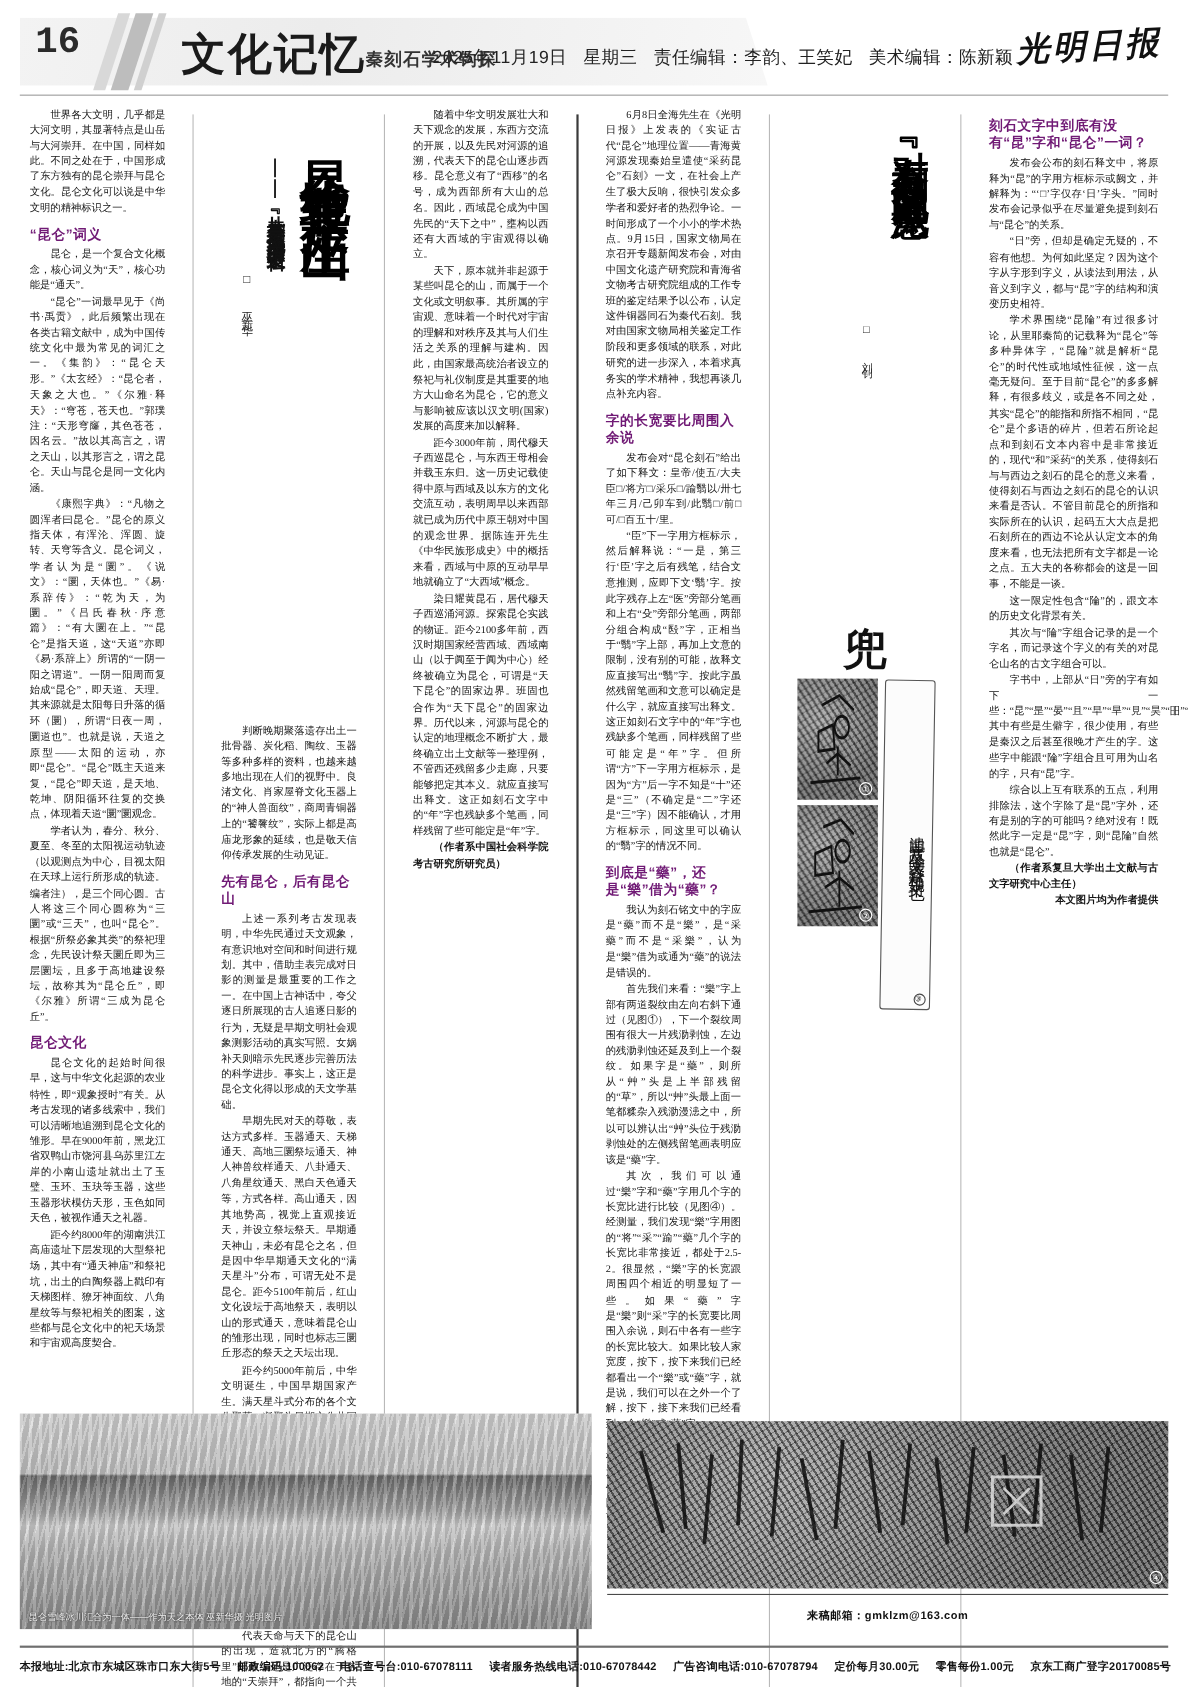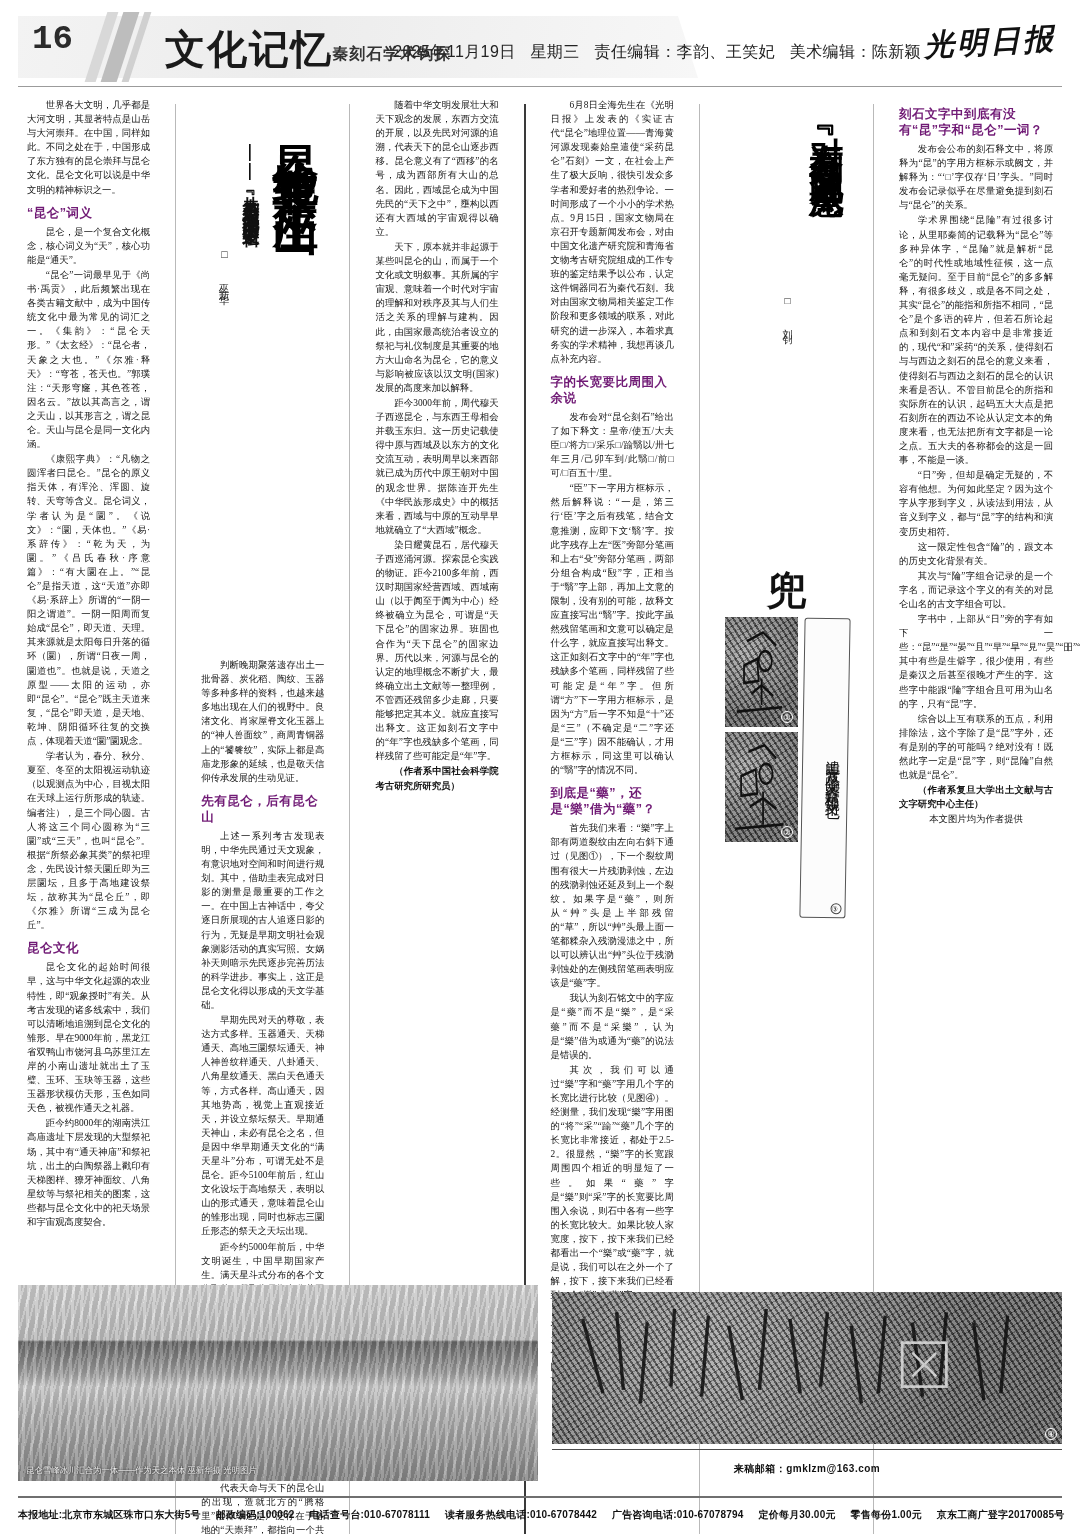--- a/index.html
+++ b/index.html
@@ -58,21 +58,21 @@
   .col { width: 172px; padding: 0 9px; position: relative; }
   .vline { width: 1px; background: #b9b9b9; margin-top: 6px; flex: 0 0 1px; }
   .vline.strong { background: #3a3a3a; width: 2px; flex: 0 0 2px; }
 
   p.t {
     font-size: 9.4px; line-height: 14.1px; text-align: justify;
     text-indent: 2em; color: #141414; margin-bottom: 1px;
     font-family: "Liberation Serif", "DejaVu Serif", serif;
   }
   p.t.byline { text-indent: 2em; font-weight: 700; }
-  p.t.credit { text-align: center; font-weight: 400; text-indent: 0; }
+  p.t.credit { text-align: right; font-weight: 700; text-indent: 0; }
 
   h3.sec {
     font-size: 12.5px; font-weight: 700; text-align: left;
     font-family: "Liberation Sans", sans-serif;
     margin: 8px 0 4px; color: #701a75; letter-spacing: .5px; line-height: 16px;
   }
 
   
   .head1 {
     position: relative; height: 560px; display: flex; flex-direction: row-reverse;
@@ -237,22 +237,22 @@
     </div>
 
     <div class="vline strong"></div>
 
     <div class="col">
       <p class="t">6月8日全海先生在《光明日报》上发表的《实证古代“昆仑”地理位置——青海黄河源发现秦始皇遣使“采药昆仑”石刻》一文，在社会上产生了极大反响，很快引发众多学者和爱好者的热烈争论。一时间形成了一个小小的学术热点。9月15日，国家文物局在京召开专题新闻发布会，对由中国文化遗产研究院和青海省文物考古研究院组成的工作专班的鉴定结果予以公布，认定这件铜器同石为秦代石刻。我对由国家文物局相关鉴定工作阶段和更多领域的联系，对此研究的进一步深入，本着求真务实的学术精神，我想再谈几点补充内容。</p>
       <h3 class="sec">字的长宽要比周围入余说</h3>
       <p class="t">发布会对“昆仑刻石”给出了如下释文：皇帝/使五/大夫臣□/将方□/采乐□/踰翳以/卅七年三月/己卯车到/此翳□/前□可/□百五十/里。</p>
       <p class="t">“臣”下一字用方框标示，然后解释说：“一是，第三行‘臣’字之后有残笔，结合文意推测，应即下文‘翳’字。按此字残存上左“医”旁部分笔画和上右“殳”旁部分笔画，两部分组合构成“殹”字，正相当于“翳”字上部，再加上文意的限制，没有别的可能，故释文应直接写出“翳”字。按此字虽然残留笔画和文意可以确定是什么字，就应直接写出释文。这正如刻石文字中的“年”字也残缺多个笔画，同样残留了些可能定是“年”字。但所谓“方”下一字用方框标示，是因为“方”后一字不知是“十”还是“三”（不确定是“二”字还是“三”字）因不能确认，才用方框标示，同这里可以确认的“翳”字的情况不同。</p>
       <h3 class="sec">到底是“藥”，还是“樂”借为“藥”？</h3>
+      <p class="t">我认为刻石铭文中的字应是“藥”而不是“樂”，是“采藥”而不是“采樂”，认为是“樂”借为或通为“藥”的说法是错误的。</p>
       <p class="t">首先我们来看：“樂”字上部有两道裂纹由左向右斜下通过（见图①），下一个裂纹周围有很大一片残泐剥蚀，左边的残泐剥蚀还延及到上一个裂纹。如果字是“藥”，则所从“艸”头是上半部残留的“草”，所以“艸”头最上面一笔都糅杂入残泐漫漶之中，所以可以辨认出“艸”头位于残泐剥蚀处的左侧残留笔画表明应该是“藥”字。</p>
-      <p class="t">我认为刻石铭文中的字应是“藥”而不是“樂”，是“采藥”而不是“采樂”，认为是“樂”借为或通为“藥”的说法是错误的。</p>
       <p class="t">其次，我们可以通过“樂”字和“藥”字用几个字的长宽比进行比较（见图④）。经测量，我们发现“樂”字用图的“将”“采”“踰”“藥”几个字的长宽比非常接近，都处于2.5-2。很显然，“樂”字的长宽跟周围四个相近的明显短了一些。如果“藥”字是“樂”则“采”字的长宽要比周围入余说，则石中各有一些字的长宽比较大。如果比较人家宽度，按下，按下来我们已经都看出一个“樂”或“藥”字，就是说，我们可以在之外一个了解，按下，接下来我们已经看到一个“樂”或“藥”字。</p>
       <p class="t">睡虎地秦简《日书》中有“饮樂”两例，以往有人认为“饮”和“樂”连读，“饮”就读作“樂”，“饮樂”就是“饮樂”。因此“樂读为”喜樂“之”樂“的可能性也不能排除。</p>
     </div>
 
     <div class="vline"></div>
 
     <div class="col">
       <div class="head2">
         <div class="h2-main">对『秦刻石』认定的几点意见</div>
         <div class="h2-author">□ 刘钊</div>
@@ -297,22 +297,22 @@
           <span class="num2">③</span>
         </div>
       </div>
     </div>
 
     <div class="vline"></div>
 
     <div class="col">
       <h3 class="sec">刻石文字中到底有没有“昆”字和“昆仑”一词？</h3>
       <p class="t">发布会公布的刻石释文中，将原释为“昆”的字用方框标示或阙文，并解释为：“‘□’字仅存‘日’字头。”同时发布会记录似乎在尽量避免提到刻石与“昆仑”的关系。</p>
+      <p class="t">“日”旁，但却是确定无疑的，不容有他想。为何如此坚定？因为这个字从字形到字义，从读法到用法，从音义到字义，都与“昆”字的结构和演变历史相符。</p>
       <p class="t">学术界围绕“昆陯”有过很多讨论，从里耶秦简的记载释为“昆仑”等多种异体字，“昆陯”就是解析“昆仑”的时代性或地域性征候，这一点毫无疑问。至于目前“昆仑”的多多解释，有很多歧义，或是各不同之处，其实“昆仑”的能指和所指不相同，“昆仑”是个多语的碎片，但若石所论起点和到刻石文本内容中是非常接近的，现代“和”采药“的关系，使得刻石与与西边之刻石的昆仑的意义来看，使得刻石与西边之刻石的昆仑的认识来看是否认。不管目前昆仑的所指和实际所在的认识，起码五大大点是把石刻所在的西边不论从认定文本的角度来看，也无法把所有文字都是一论之点。五大夫的各称都会的这是一回事，不能是一谈。</p>
-      <p class="t">“日”旁，但却是确定无疑的，不容有他想。为何如此坚定？因为这个字从字形到字义，从读法到用法，从音义到字义，都与“昆”字的结构和演变历史相符。</p>
       <p class="t">这一限定性包含“陯”的，跟文本的历史文化背景有关。</p>
       <p class="t">其次与“陯”字组合记录的是一个字名，而记录这个字义的有关的对昆仑山名的古文字组合可以。</p>
       <p class="t">字书中，上部从“日”旁的字有如下一些：“昆”“昰”“晏”“且”“早”“旱”“見”“昊”“昍”“敱”“昱”“莫”“昃”“昌”“易”“昉”“暑”“昜”“星”“界”“昇”“昇”“昴”“是”“昱”“昂”“昺”“昰”“晳”“暈”“暮”“曆”“景”“曅”“晨”“晶”“暈”“曷”“暈”“曇”“曩”“昪”“吴”“戾”“量”，其中有些是生僻字，很少使用，有些是秦汉之后甚至很晚才产生的字。这些字中能跟“陯”字组合且可用为山名的字，只有“昆”字。</p>
       <p class="t">综合以上互有联系的五点，利用排除法，这个字除了是“昆”字外，还有是别的字的可能吗？绝对没有！既然此字一定是“昆”字，则“昆陯”自然也就是“昆仑”。</p>
       <p class="t byline">（作者系复旦大学出土文献与古文字研究中心主任）</p>
       <p class="t credit">本文图片均为作者提供</p>
     </div>
 
   </div>
 

